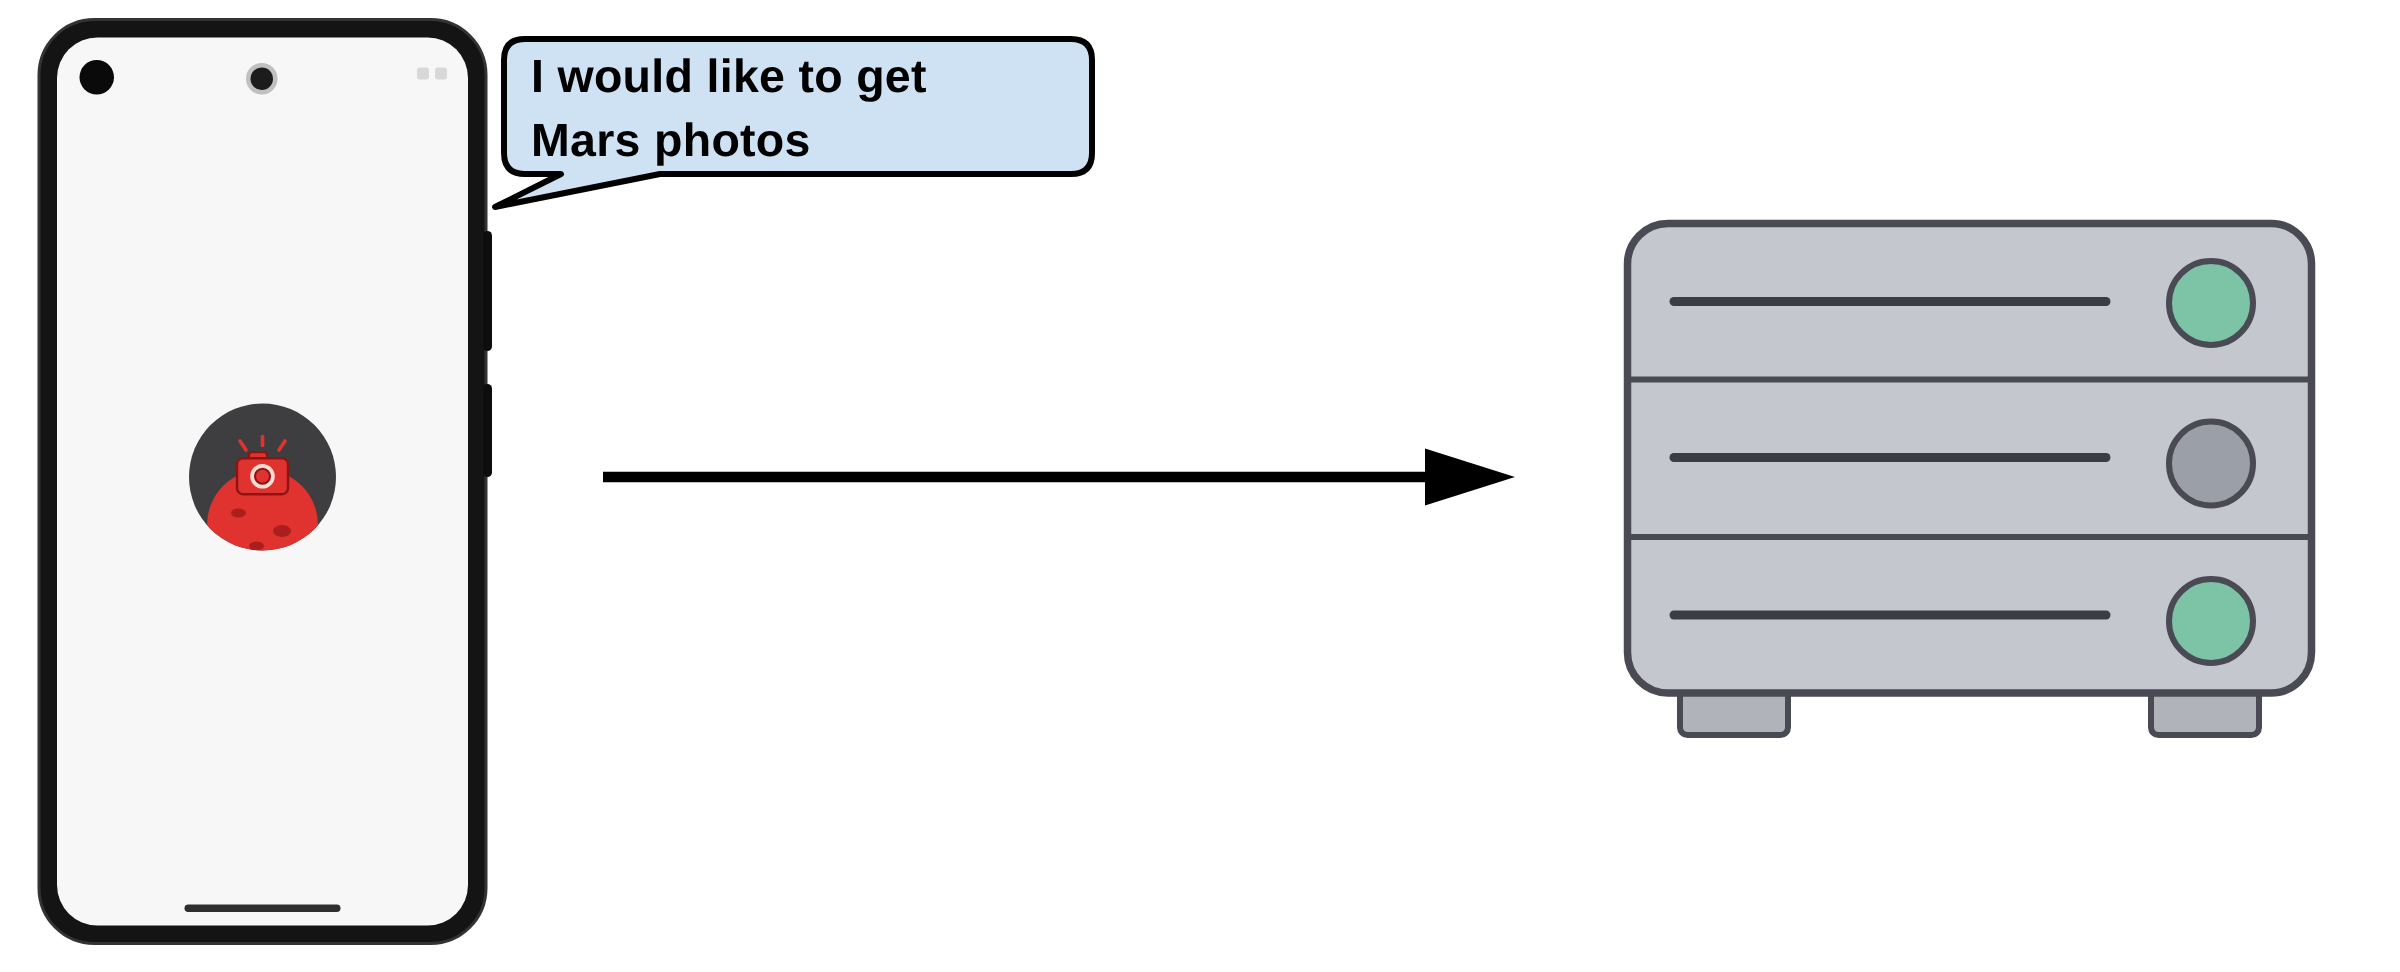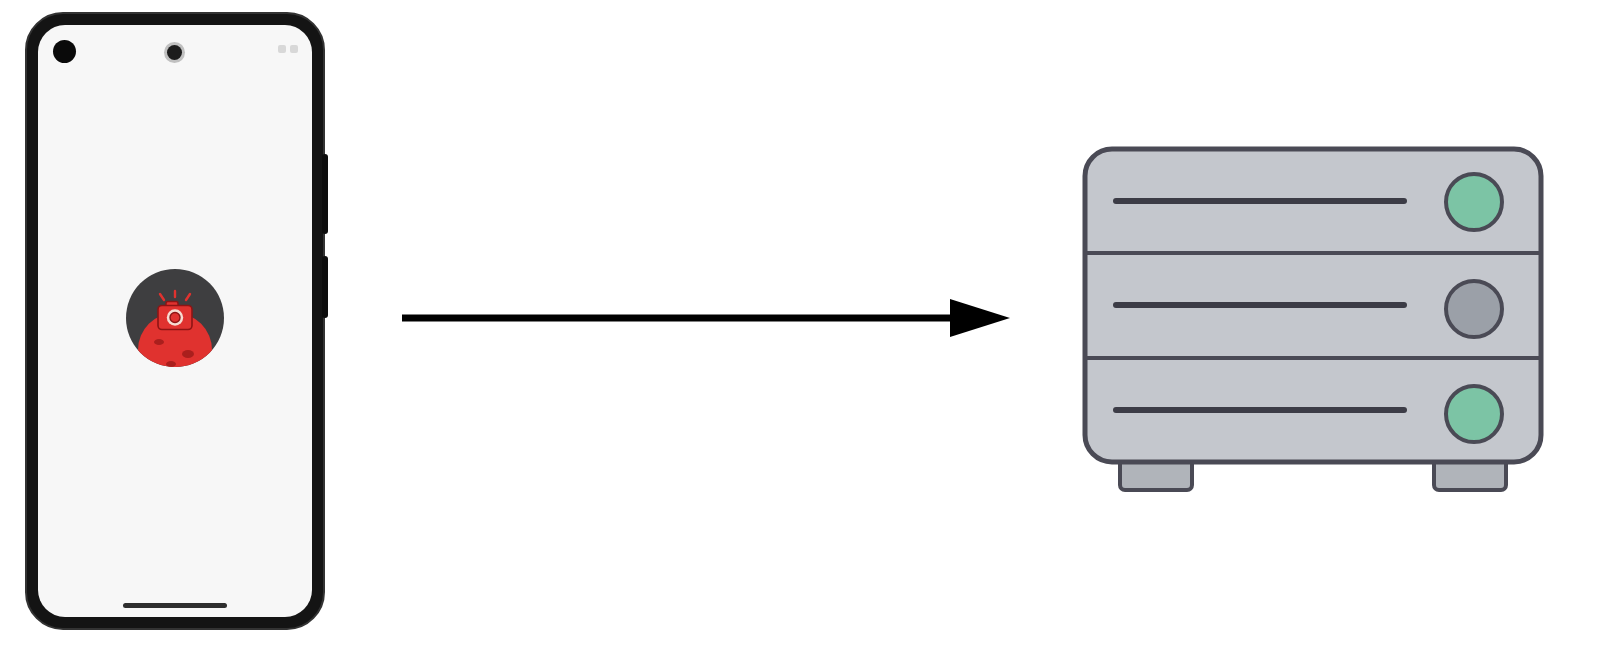--- a/index.html
+++ b/index.html
@@ -177,20 +177,29 @@
             <circle cx="50" cy="49.5" r="8.2" fill="#f6dcd2"></circle>
             <circle cx="50" cy="49.5" r="5" fill="#e0322f" stroke="#8e1414" stroke-width="1.4"></circle>
           </g>
         </svg>
       </div>
 
       <div class="home-indicator"></div>
     </div>
   </div>
 
+  <div class="bubble-wrap">
+    <svg class="bubble-svg" width="410" height="140" viewBox="0 0 410 140">
+      <path d="M 22 8 H 386 Q 400 8 400 22 V 84 Q 400 98 386 98 H 112 L 2 120 L 46 98 H 22 Q 8 98 8 84 V 22 Q 8 8 22 8 Z" fill="#cfe2f3" stroke="#000000" stroke-width="4" stroke-linejoin="round"></path>
+    </svg>
+    <div class="bubble-text">
+      <span>I would like to get</span>
+      <span>Mars photos</span>
+    </div>
+  </div>
 
   <svg class="arrow-svg" width="614" height="52" viewBox="0 0 614 52">
     <line x1="4" y1="26" x2="556" y2="26" stroke="#000000" stroke-width="7"></line>
     <polygon points="552,7 612,26 552,45" fill="#000000"></polygon>
   </svg>
 
   <svg class="server-svg" width="462" height="350" viewBox="0 0 462 350">
 
     <rect x="38" y="298" width="72" height="46" rx="5" fill="#b0b4ba" stroke="#4a4a55" stroke-width="4"></rect>
     <rect x="352" y="298" width="72" height="46" rx="5" fill="#b0b4ba" stroke="#4a4a55" stroke-width="4"></rect>

